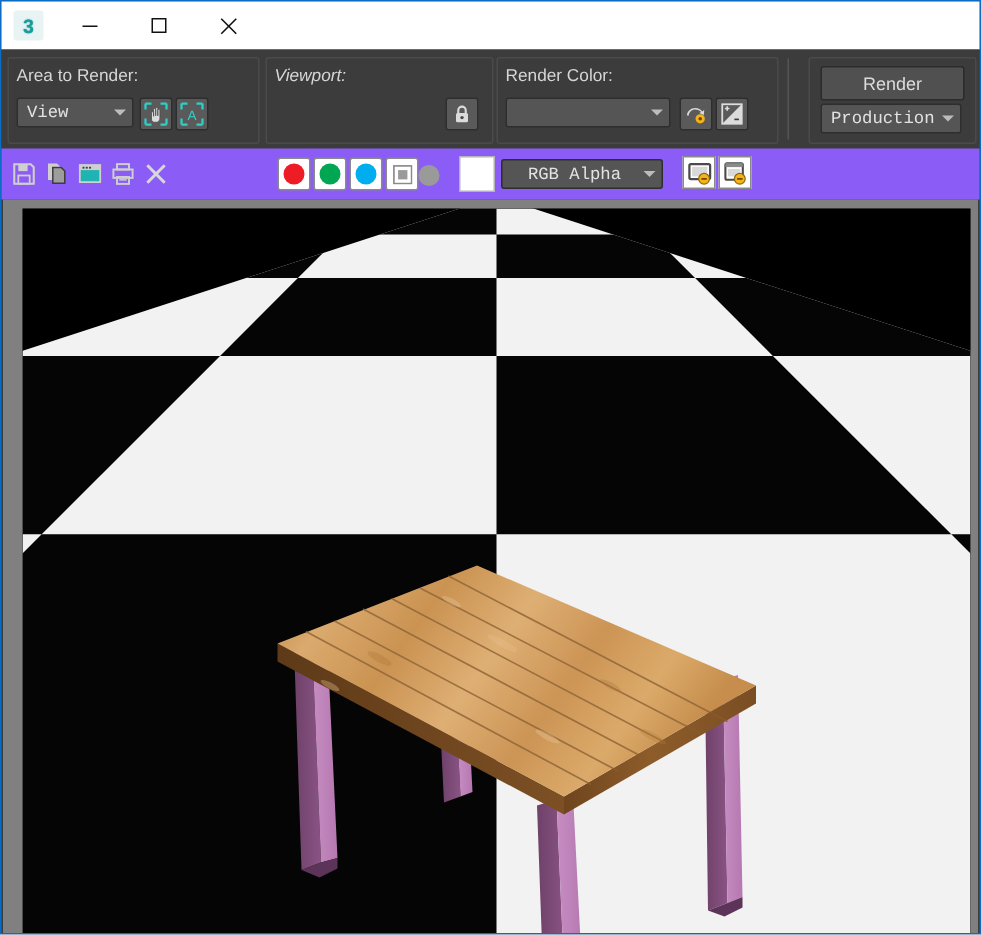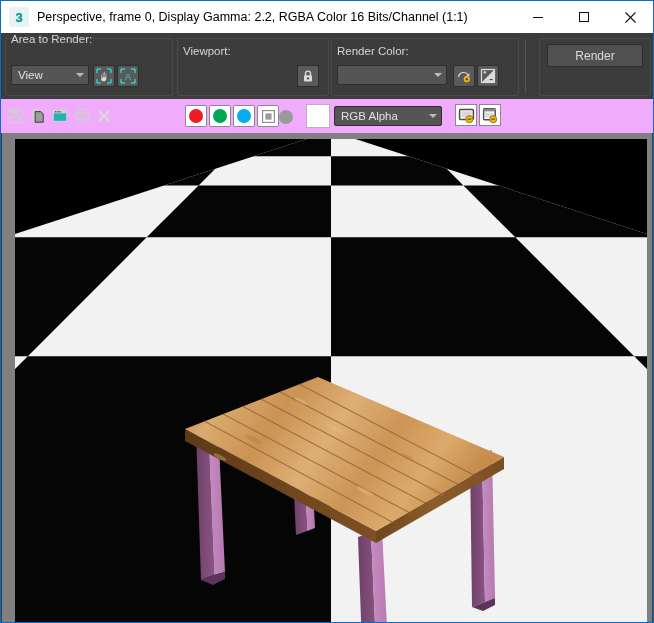--- a/index.html
+++ b/index.html
@@ -26,36 +26,36 @@
   #toolbar{position:absolute;left:0;top:32px;width:652px;height:66px;
            background:#3c3c3c;}
   .grp{position:absolute;top:5px;height:56px;border:1px solid #4a4a4a;
        border-radius:2px;}
   .grplabel{position:absolute;font-size:11.5px;color:#d6d6d6;white-space:nowrap;}
 
   .combo{position:absolute;background:#555555;border:1px solid #2e2e2e;
          border-radius:2px;height:20px;display:flex;align-items:center;
          box-sizing:border-box;}
   .combo .ctext{font-size:11.5px;color:#e2e2e2;padding-left:6px;flex:1;
-                white-space:nowrap;overflow:hidden;}
+                white-space:nowrap;overflow:hidden;font-family:Liberation Mono, monospace;}
   .combo .carrow{width:16px;display:flex;align-items:center;justify-content:center;}
   .combo .carrow i{display:block;width:0;height:0;border-left:4px solid transparent;
                    border-right:4px solid transparent;border-top:4px solid #bcbcbc;}
 
   .tbtn{position:absolute;width:22px;height:22px;background:#5a5a5a;
         border:1px solid #2e2e2e;border-radius:2px;box-sizing:border-box;
         display:flex;align-items:center;justify-content:center;}
 
   #renderbtn{position:absolute;background:#505050;border:1px solid #2b2b2b;
              border-radius:2px;color:#dcdcdc;font-size:12px;
              display:flex;align-items:center;justify-content:center;}
 
   
   #toolbar2{position:absolute;left:0;top:98px;width:652px;height:34px;
-            background:#f0abfc;}
+            background:#8b5cf6;text-align:center;}
   .ico{position:absolute;top:6px;width:22px;height:22px;
        display:flex;align-items:center;justify-content:center;}
   .chbtn{position:absolute;top:104px;width:22px;height:22px;background:#fff;
          border:1px solid #8a8a8a;border-radius:2px;box-sizing:border-box;
          display:flex;align-items:center;justify-content:center;}
   .dot{width:14px;height:14px;border-radius:50%;}
 
   
   #renderpane{position:absolute;left:1px;top:132px;width:650px;height:489px;
               background:#808080;overflow:hidden;}
@@ -64,21 +64,20 @@
 </style>
 </head>
 <body>
 
 <div id="app">
 
   <div id="titlebar">
     <div id="appicon">
       <span>3</span>
     </div>
-    <div id="wintitle">Perspective, frame 0, Display Gamma: 2.2, RGBA Color 16 Bits/Channel (1:1)</div>
 
     <div class="wbtn">
       <svg width="12" height="12" viewBox="0 0 12 12">
         <line x1="1" y1="6.5" x2="11" y2="6.5" stroke="#111" stroke-width="1"></line>
       </svg>
     </div>
     <div class="wbtn">
       <svg width="12" height="12" viewBox="0 0 12 12">
         <rect x="1.5" y="1.5" width="9" height="9" fill="none" stroke="#111" stroke-width="1"></rect>
       </svg>
@@ -87,42 +86,42 @@
       <svg width="13" height="13" viewBox="0 0 13 13">
         <line x1="1.5" y1="1.5" x2="11.5" y2="11.5" stroke="#111" stroke-width="1.1"></line>
         <line x1="11.5" y1="1.5" x2="1.5" y2="11.5" stroke="#111" stroke-width="1.1"></line>
       </svg>
     </div>
   </div>
 
   <div id="toolbar">
 
     <div class="grp" style="left:4px;width:166px;"></div>
-    <div class="grplabel" style="left:10px;top:0;">Area to Render:</div>
+    <div class="grplabel" style="left:10px;top:12px;">Area to Render:</div>
     <div class="combo" style="left:10px;top:32px;width:78px;">
       <div class="ctext">View</div>
       <div class="carrow">
           <i></i>
         </div>
     </div>
     <div class="tbtn" style="left:92px;top:32px;">
       <svg width="16" height="16" viewBox="0 0 16 16">
         <path d="M1 1h4M1 1v4M15 1h-4M15 1v4M1 15h4M1 15v-4M15 15h-4M15 15v-4" stroke="#2fd0c8" stroke-width="1.5" fill="none"></path>
         <path d="M7 13.5c-1.2 0-2-.9-2-2V7.2c0-.4.3-.7.7-.7s.7.3.7.7v2.3V5c0-.4.3-.7.7-.7s.7.3.7.7v4.2V4.3c0-.4.3-.7.7-.7s.7.3.7.7v4.9V5.6c0-.4.3-.7.7-.7s.7.3.7.7v5.2c0 1.5-.9 2.7-2.3 2.7H7z" fill="#dcdcdc" stroke="#4a4a4a" stroke-width=".5"></path>
       </svg>
     </div>
     <div class="tbtn" style="left:116px;top:32px;">
       <svg width="16" height="16" viewBox="0 0 16 16">
         <path d="M1 1h4M1 1v4M15 1h-4M15 1v4M1 15h4M1 15v-4M15 15h-4M15 15v-4" stroke="#2fd0c8" stroke-width="1.5" fill="none"></path>
         <text x="8" y="12" font-size="9" font-family="Liberation Sans, sans-serif" fill="#2fd0c8" text-anchor="middle">A</text>
       </svg>
     </div>
 
     <div class="grp" style="left:176px;width:150px;"></div>
-    <div class="grplabel" style="left:182px;top:12px;">Viewport:</div>
+    <div class="grplabel" style="left:182px;top:12px;font-style:italic;">Viewport:</div>
     <div class="tbtn" style="left:296px;top:32px;">
       <svg width="14" height="14" viewBox="0 0 14 14">
         <path d="M4.5 6.5V4.6a2.5 2.5 0 0 1 5 0v1.9" fill="none" stroke="#dcdcdc" stroke-width="1.4"></path>
         <rect x="3" y="6.3" width="8" height="6.2" rx="1" fill="#dcdcdc"></rect>
         <circle cx="7" cy="9.4" r="1.15" fill="#4a4a4a"></circle>
       </svg>
     </div>
 
     <div class="grp" style="left:330px;width:186px;"></div>
     <div class="grplabel" style="left:336px;top:12px;">Render Color:</div>
@@ -144,20 +143,26 @@
         <rect x="1.5" y="1.5" width="13" height="13" fill="none" stroke="#dcdcdc" stroke-width="1.2"></rect>
         <path d="M2 14L14 2v12z" fill="#dcdcdc"></path>
         <path d="M3.3 4.3h3M4.8 2.8v3" stroke="#dcdcdc" stroke-width="1.1"></path>
         <path d="M9.6 11.6h3" stroke="#3a3a3a" stroke-width="1.1"></path>
       </svg>
     </div>
 
     <div style="position:absolute;left:524px;top:6px;width:1px;height:54px;background:#555;"></div>
     <div class="grp" style="left:538px;width:110px;"></div>
     <div id="renderbtn" style="left:546px;top:11px;width:94px;height:21px;">Render</div>
+    <div class="combo" style="left:546px;top:36px;width:94px;">
+      <div class="ctext">Production</div>
+      <div class="carrow">
+          <i></i>
+        </div>
+    </div>
   </div>
 
   <div id="toolbar2">
 
     <div class="ico" style="left:4px;">
       <svg width="18" height="18" viewBox="0 0 18 18">
         <path d="M2.5 2.5h11l2 2v11h-13z" fill="none" stroke="#cfcfcf" stroke-width="1.4"></path>
         <rect x="5.2" y="2.5" width="6.2" height="4.6" fill="#cfcfcf"></rect>
         <rect x="5.2" y="10" width="7.6" height="5.5" fill="none" stroke="#cfcfcf" stroke-width="1.2"></rect>
       </svg>

